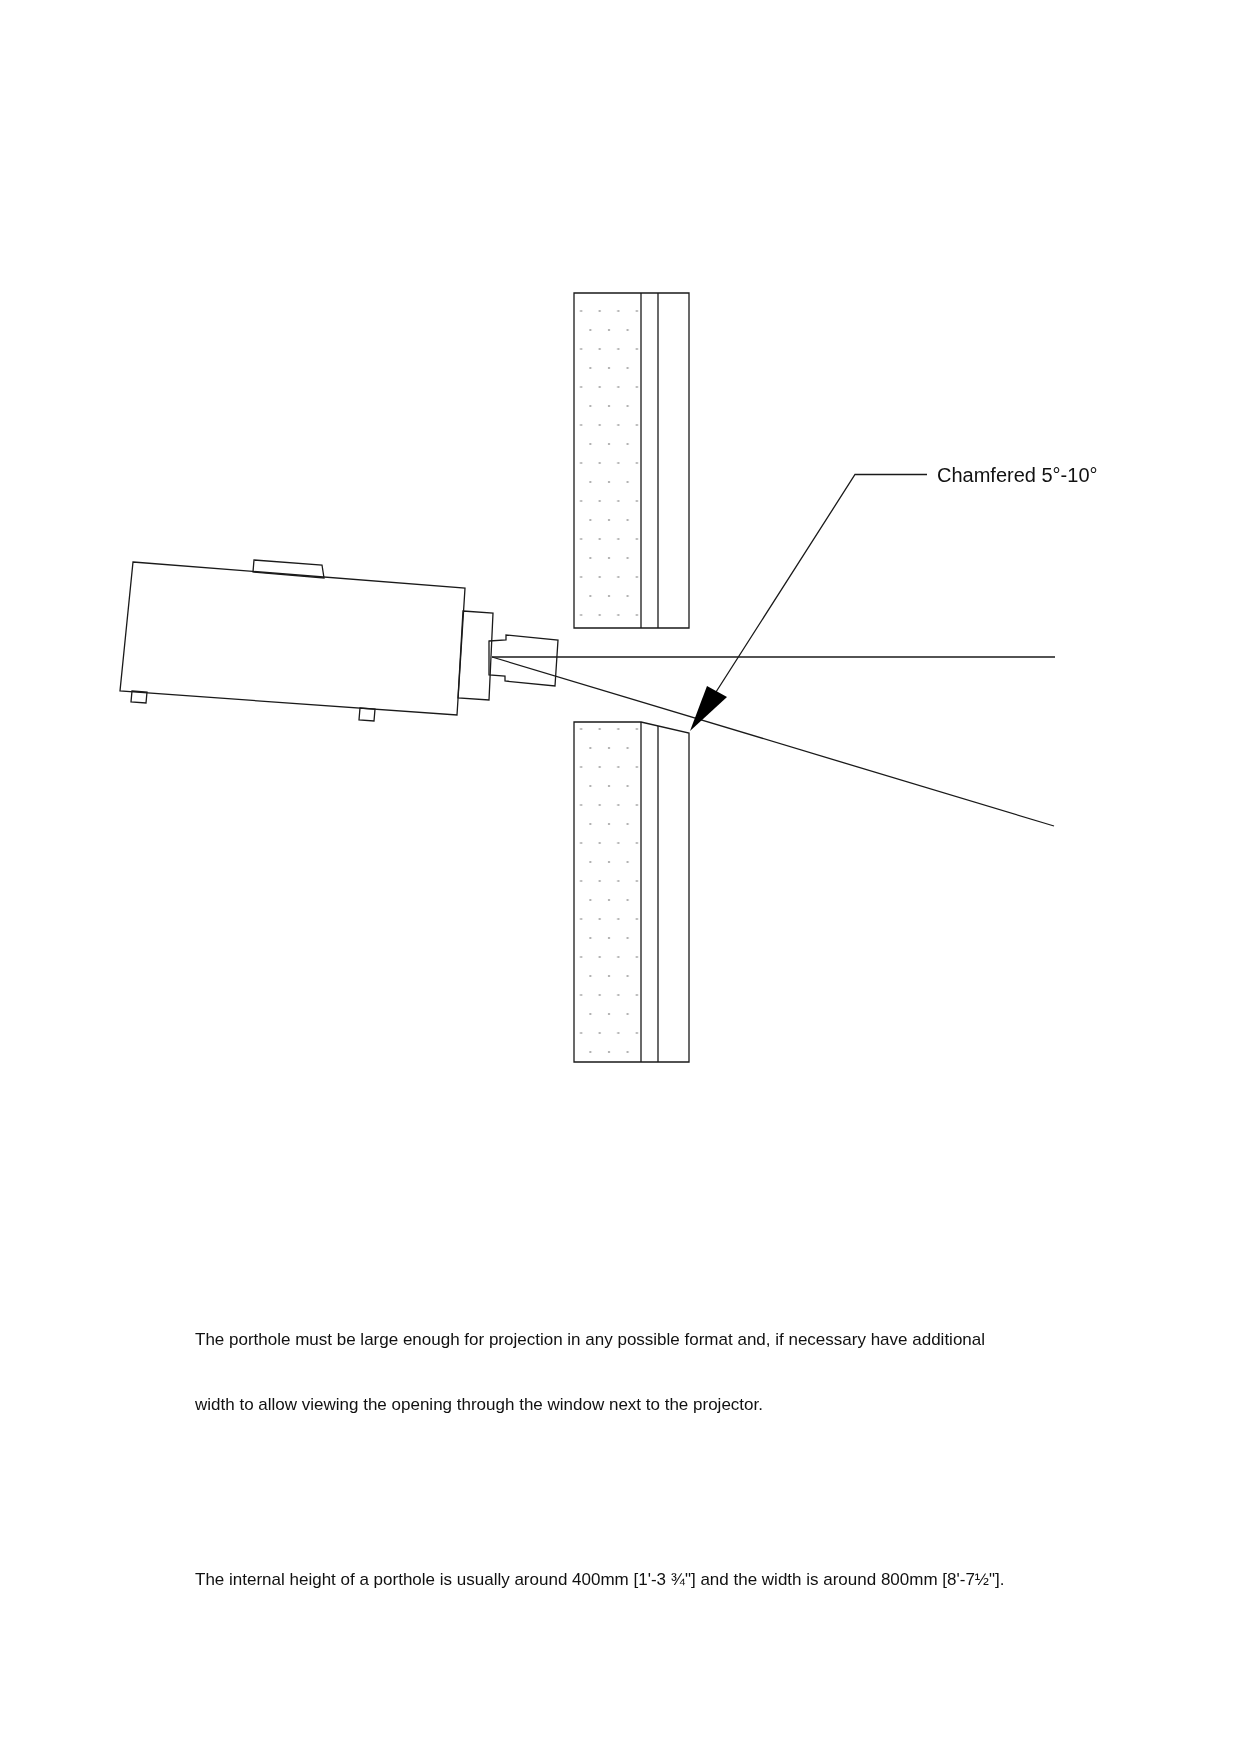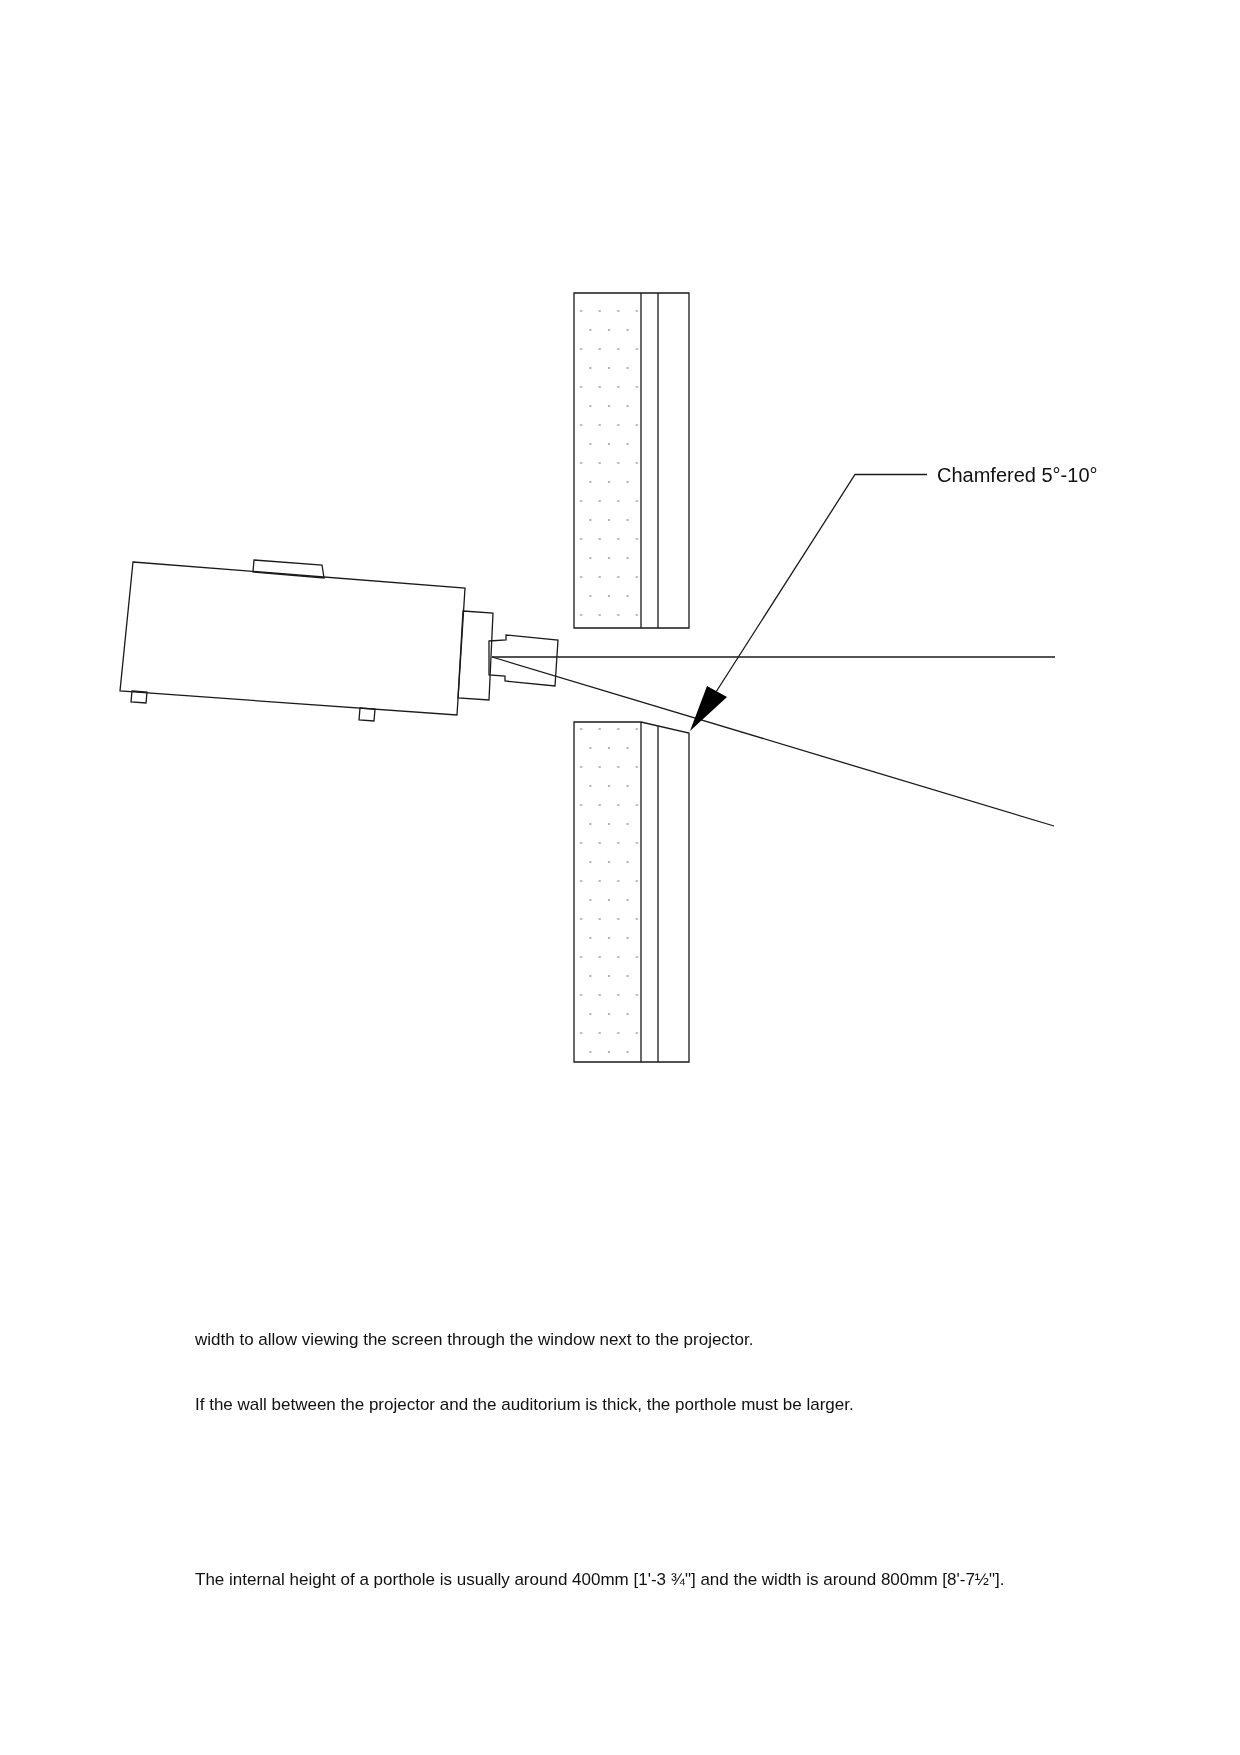--- a/index.html
+++ b/index.html
@@ -87,20 +87,20 @@
 
   <g>
     <path d="M 927,474.5 L 855,474.5 L 716,692"></path>
     <polygon class="solid" points="690,731 707,686 727,697"></polygon>
     <text x="937" y="482">Chamfered 5°-10°</text>
   </g>
 </svg>
 
 <div class="notes">
   <div class="para">
-    <div>width to allow viewing the screen through the window next to the projector.</div>
-    <div>If the wall between the projector and the auditorium is thick, the porthole must be larger.</div>
+    <div>The porthole must be large enough for projection in any possible format and, if necessary have additional</div>
+    <div>width to allow viewing the opening through the window next to the projector.</div>
   </div>
   <div class="para para2">
     <div>The internal height of a porthole is usually around 400mm [1'-3 ¾"] and the width is around 800mm [8'-7½"].</div>
     
   </div>
 </div>
 
 </body></html>

